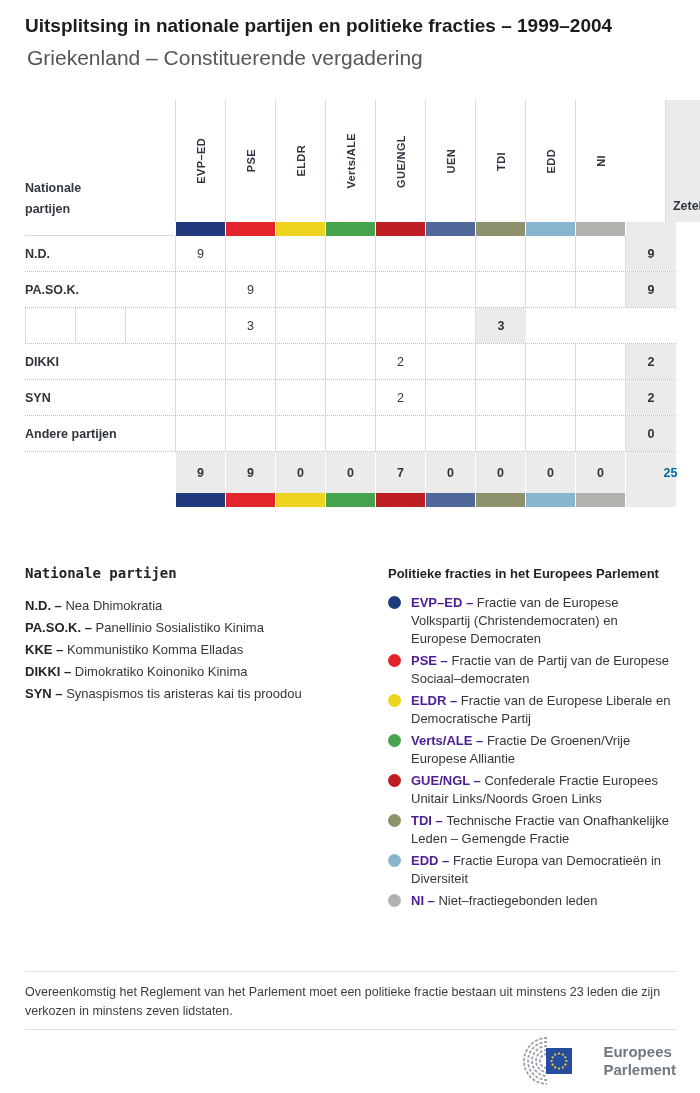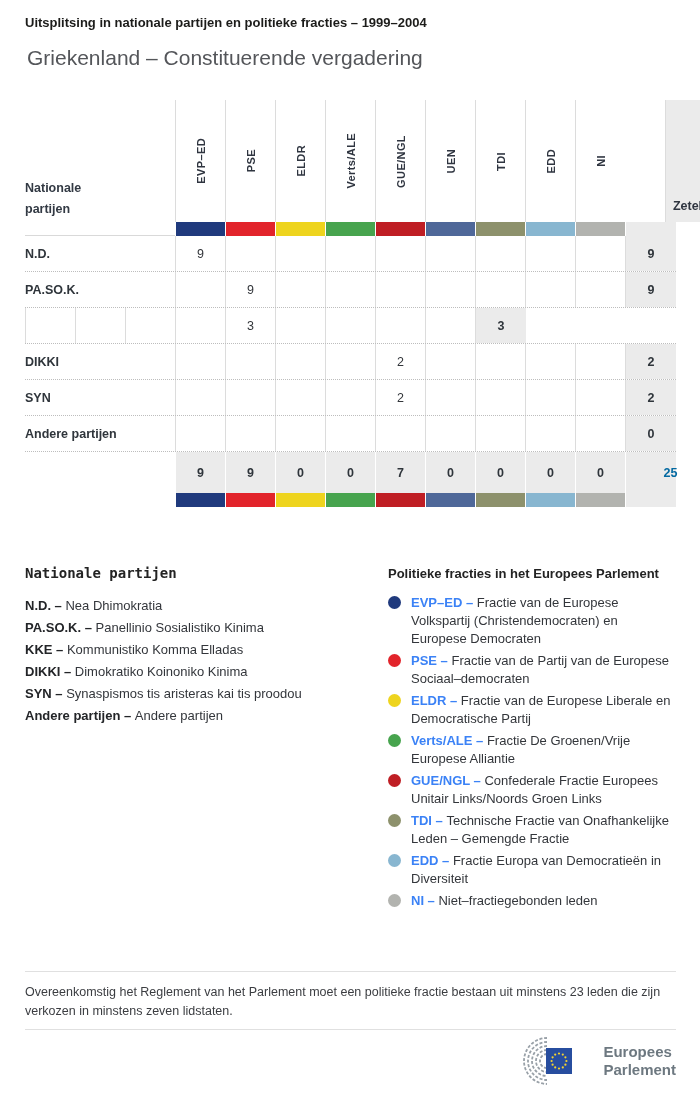--- a/index.html
+++ b/index.html
@@ -1,18 +1,18 @@
 <!DOCTYPE html>
 <html><head>
 <meta charset="utf-8">
 <style>
   html,body{margin:0;padding:0;background:#ffffff;}
   .page{position:relative;width:700px;height:1093px;background:#fff;overflow:hidden;
         font-family:"Liberation Sans",sans-serif;color:#33363b;}
-  .title{position:absolute;left:25px;top:15px;font-size:13px;font-weight:bold;color:#1c1c1a;}
+  .title{position:absolute;left:25px;top:15px;font-size:19px;font-weight:bold;color:#1c1c1a;}
   .subtitle{position:absolute;left:27px;top:46px;font-size:21px;color:#54565a;}
 
   
   .etable{position:absolute;left:25px;top:100px;width:651px;}
   .t-row{display:flex;width:651px;}
   .c-label{width:150px;flex:0 0 150px;box-sizing:border-box;}
   .c-group{width:50px;flex:0 0 50px;box-sizing:border-box;border-left:1px solid #dcdcdc;}
   .c-seats{width:51px;flex:0 0 51px;box-sizing:border-box;border-left:1px solid #dcdcdc;background:#ebebeb;}
   .hdr{height:122px;}
   .hdr .c-label{display:flex;align-items:flex-end;}
@@ -41,21 +41,21 @@
   .legends{position:absolute;left:25px;top:563px;width:651px;display:flex;}
   .leg-left{flex:0 0 340px;}
   .leg-right{flex:1 1 auto;margin-left:23px;}
   .leg-left h3{margin:2px 0 14px 0;font-family:"DejaVu Sans Mono",monospace;font-size:14px;font-weight:bold;color:#232323;}
   .party-item{font-size:13px;line-height:22px;color:#33363b;}
   .party-item b{color:#232528;}
   .leg-right h3{margin:3px 0 13px 0;font-size:13px;font-weight:bold;color:#232323;}
   .group-item{display:flex;margin-bottom:4px;}
   .g-dot{flex:0 0 13px;width:13px;height:13px;border-radius:50%;margin:2px 10px 0 0;}
   .g-text{font-size:13px;line-height:18px;color:#33363b;width:265px;}
-  .g-text b{color:#3b82f6;text-align:right;}
+  .g-text b{color:#4c1d95;text-align:right;}
 
   
   .rule{position:absolute;left:25px;width:651px;border-top:1px solid #e0e0e0;height:0;}
   .rule1{top:971px;} .rule2{top:1029px;}
   .footnote{position:absolute;left:25px;top:983px;width:640px;font-size:12.5px;line-height:18.5px;color:#3b3d41;}
   .source{position:absolute;left:25px;top:1119px;font-size:13.5px;color:#33363b;}
   .source b{color:#1f2023;}
   .logo{position:absolute;right:24px;top:1036px;display:flex;align-items:center;}
   .logo-text{margin-left:8px;font-size:15px;line-height:18px;font-weight:bold;color:#6d7880;}
 </style>
@@ -226,21 +226,20 @@
 
   <div class="legends">
     <div class="leg-left">
       <h3>Nationale partijen</h3>
       <div id="party-legend-items">
           <div class="party-item"><b>N.D. – </b><span>Nea Dhimokratia</span></div>
           <div class="party-item"><b>PA.SO.K. – </b><span>Panellinio Sosialistiko Kinima</span></div>
           <div class="party-item"><b>KKE – </b><span>Kommunistiko Komma Elladas</span></div>
           <div class="party-item"><b>DIKKI – </b><span>Dimokratiko Koinoniko Kinima</span></div>
           <div class="party-item"><b>SYN – </b><span>Synaspismos tis aristeras kai tis proodou</span></div>
-          <div class="party-item"><b>Andere partijen – </b><span>Andere partijen</span></div>
         </div>
     </div>
     <div class="leg-right">
       <h3>Politieke fracties in het Europees Parlement</h3>
       <div id="group-legend-items">
           <div class="group-item">
             <div class="g-dot" style="background: rgb(32, 58, 125);"></div>
             <div class="g-text"><b>EVP–ED – </b><span>Fractie van de Europese Volkspartij (Christendemocraten) en Europese Democraten</span></div>
           </div>
           <div class="group-item">

